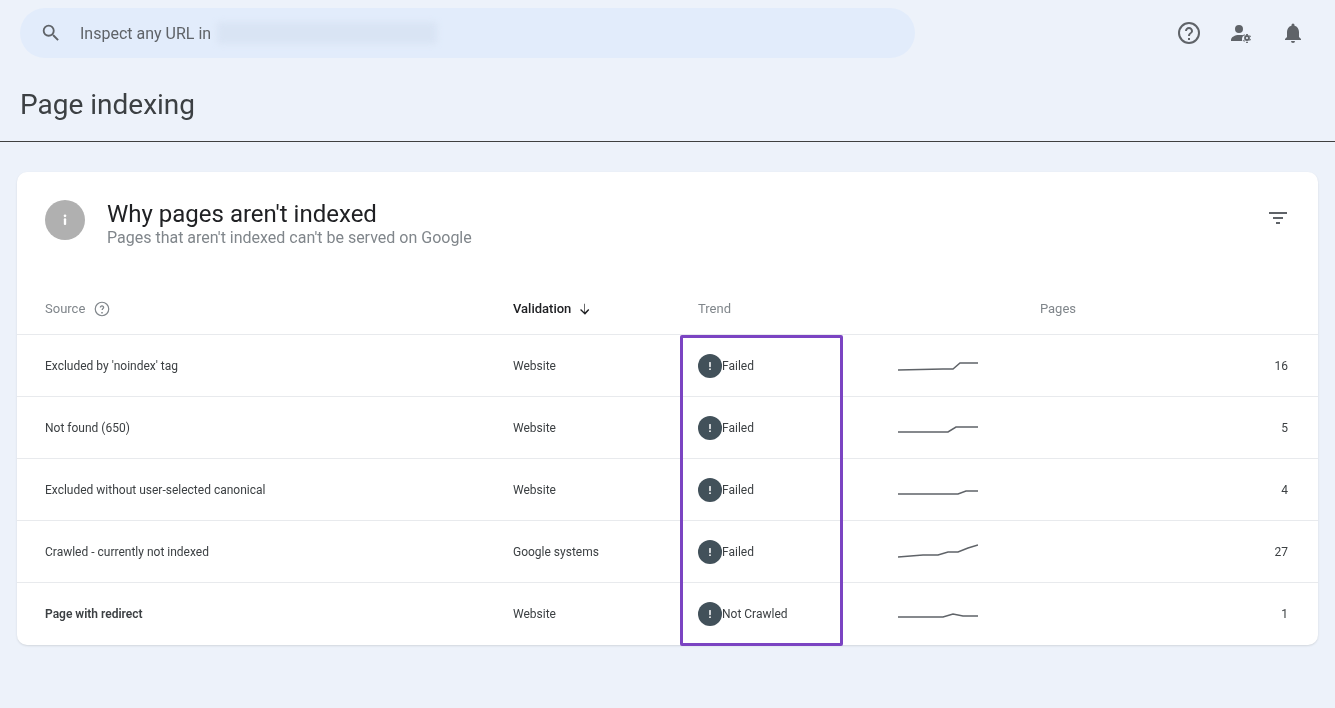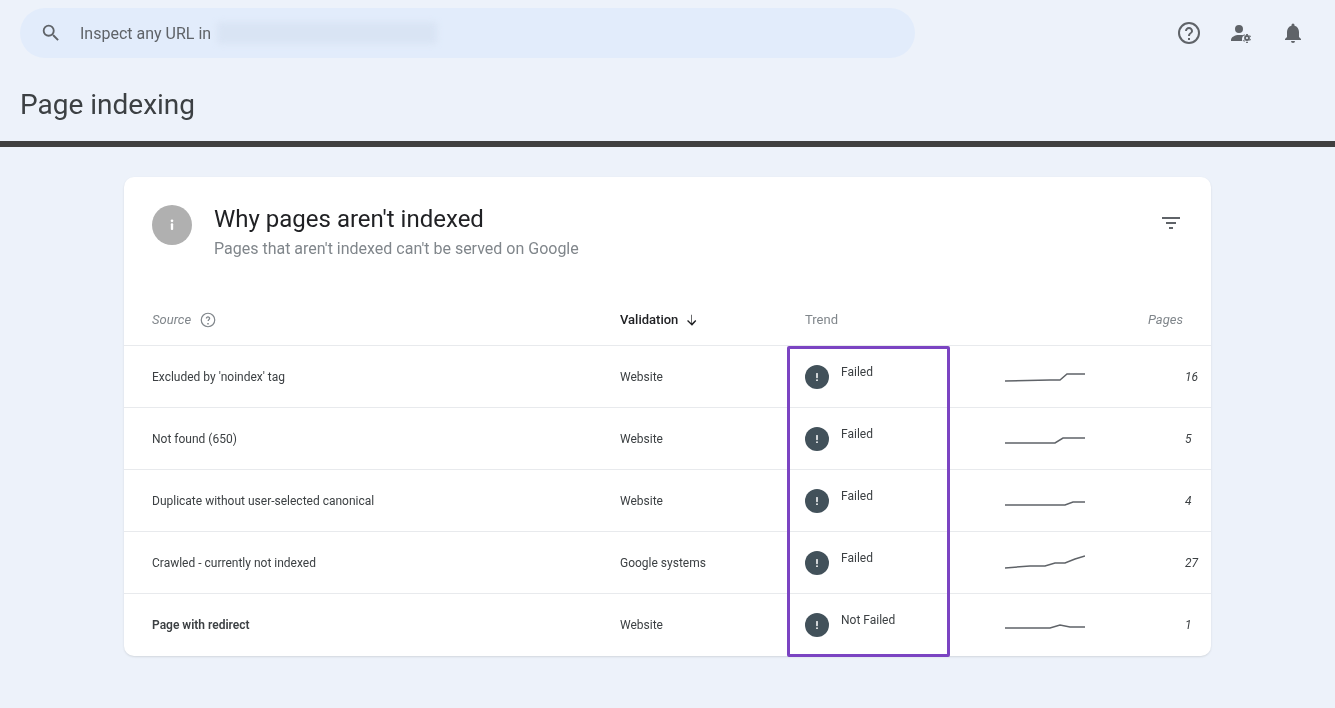--- a/index.html
+++ b/index.html
@@ -9,48 +9,48 @@
 .topbar { display: flex; align-items: center; padding: 8px 20px 0 20px; gap: 20px; }
 .search-pill { display: flex; align-items: center; background: #e2ecfb; border-radius: 28px; height: 50px; flex: 0 0 895px; padding: 0 20px; gap: 18px; }
 .search-pill .icon-wrap { color: #5f6368; display:flex; }
 .search-pill .placeholder { color: #5f6368; font-size: 16px; display:flex; align-items:center; gap:6px; }
 .search-pill .blurred { display:inline-block; width: 220px; height: 22px; background: #d9e4f4; border-radius: 4px; filter: blur(3px); }
 .topbar-spacer { flex: 1; }
 .topbar-icons { display: flex; align-items: center; gap: 28px; padding-right: 10px; }
 .icon-btn { color: #5f6368; cursor: pointer; display:flex; }
 
 
-.page-title-row { padding: 30px 20px 20px 20px; border-bottom: 6px solid #404040; }
+.page-title-row { padding: 30px 20px 20px 20px; border-bottom: 1px solid #404040; }
 .page-title { font-size: 28px; color: #3c4043; font-weight: 400; }
 
 
 .card-wrap { display:flex; justify-content:center; padding-top: 30px;}
-.card { background: #fff; width: 1087px; border-radius: 10px; box-shadow: 0 1px 2px rgba(60,64,67,.15); padding-bottom: 0; }
+.card { background: #fff; width: 1301px; border-radius: 10px; box-shadow: 0 1px 2px rgba(60,64,67,.15); padding-bottom: 0; }
 
 .card-header { display:flex; align-items:flex-start; padding: 28px 28px 0 28px; gap: 22px; }
 .info-circle { width: 40px; height:40px; border-radius:50%; background:#b0b0b0; color:#fff; display:flex; align-items:center; justify-content:center; flex-shrink:0; }
 .card-header-text h2 { font-size: 24px; font-weight: 400; color:#202124; }
-.card-header-text p { font-size: 16px; color:#80868b; margin-top: 6px; }
+.card-header-text p { font-size: 16px; color:#80868b; }
 .card-header .spacer { flex:1; }
 .filter-icon { color:#5f6368; margin-top:6px; cursor:pointer; }
 
 
 .tbl { width:100%; margin-top: 36px; }
 .tbl-headrow, .tbl-row { display:grid; grid-template-columns: 468px 185px 200px 180px 1fr; align-items:center; padding: 0 28px; height: 62px; border-bottom: 1px solid #e8eaed; }
 .tbl-headrow { font-size: 13px; color:#80868b; border-bottom: 1px solid #e8eaed; height: 52px;}
 .tbl-headrow .col-validation { display:flex; align-items:center; gap:6px; color:#202124; font-weight:500;}
-.tbl-headrow .col-source { display:flex; align-items:center; gap:8px;font-style:italic;}
+.tbl-headrow .col-source { display:flex; align-items:center; gap:8px;}
 .tbl-row { font-size: 12px; color:#3c4043; cursor:pointer; }
 .tbl-row:last-child { border-bottom:none; }
 .tbl-row.bold .col-reason { font-weight:600; }
-.col-pages { text-align:right; padding-right: 2px; font-style: italic;}
+.col-pages { text-align:right; padding-right: 2px;}
 .tbl-headrow .col-pages { text-align:right; }
 
 
-.validation-cell { display:flex; gap:12px; }
+.validation-cell { display:flex; align-items:center; }
 .status-badge { width:24px; height:24px; border-radius:50%; background:#42515a; display:flex; align-items:center; justify-content:center; color:#fff; flex-shrink:0; }
 .status-badge svg { width:14px; height:14px; }
 
 
 .spark { width:80px; height:20px; }
 .spark path { stroke:#5f6368; stroke-width:1.5; fill:none; }
 
 
 .highlight-box { position:absolute; border: 3px solid #7b44c2; border-radius: 2px; pointer-events:none; }
 .card-body { position:relative; }
@@ -172,21 +172,21 @@
       <span>Failed</span>
     </div>
     <div class="col-trend">
       <svg class="spark" viewBox="0 0 80 20">
                   <path d="M0 14 L50 14 L58 9 L80 9"></path>
                 </svg>
     </div>
     <div class="col-pages">5</div>
   </div>
             <div class="tbl-row">
-    <div class="col-reason">Duplicate without user-selected canonical</div>
+    <div class="col-reason">Excluded without user-selected canonical</div>
     <div class="col-source">Website</div>
     <div class="col-validation validation-cell">
       <span class="status-badge">
         <svg viewBox="0 0 24 24">
                     <rect x="10.7" y="5" width="2.6" height="9" rx="1.1" fill="#fff"></rect>
                     <circle cx="12" cy="17.5" r="1.5" fill="#fff"></circle>
                   </svg>
       </span>
       <span>Failed</span>
     </div>
@@ -219,21 +219,21 @@
             <div class="tbl-row bold">
     <div class="col-reason">Page with redirect</div>
     <div class="col-source">Website</div>
     <div class="col-validation validation-cell">
       <span class="status-badge">
         <svg viewBox="0 0 24 24">
                     <rect x="10.7" y="5" width="2.6" height="9" rx="1.1" fill="#fff"></rect>
                     <circle cx="12" cy="17.5" r="1.5" fill="#fff"></circle>
                   </svg>
       </span>
-      <span>Not Failed</span>
+      <span>Not Crawled</span>
     </div>
     <div class="col-trend">
       <svg class="spark" viewBox="0 0 80 20">
                   <path d="M0 13 L45 13 L55 10 L65 12 L80 12"></path>
                 </svg>
     </div>
     <div class="col-pages">1</div>
   </div>
           </div>
       </div>

